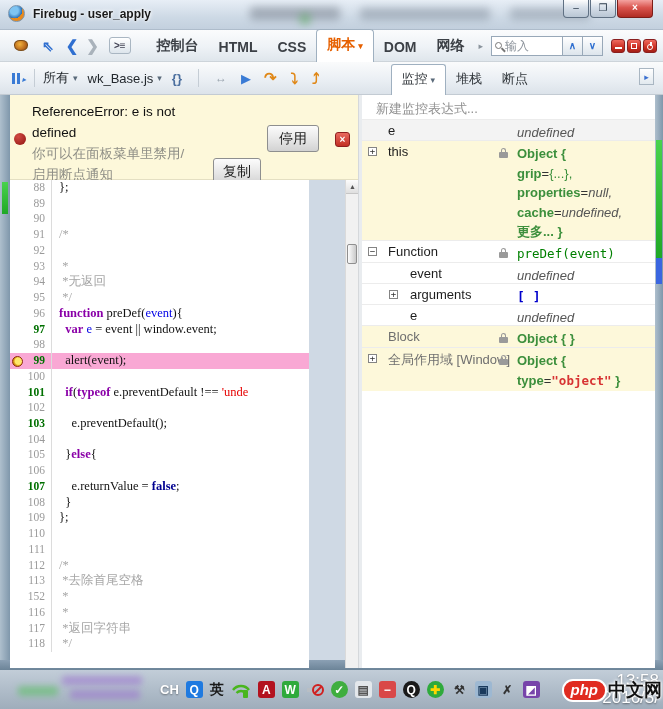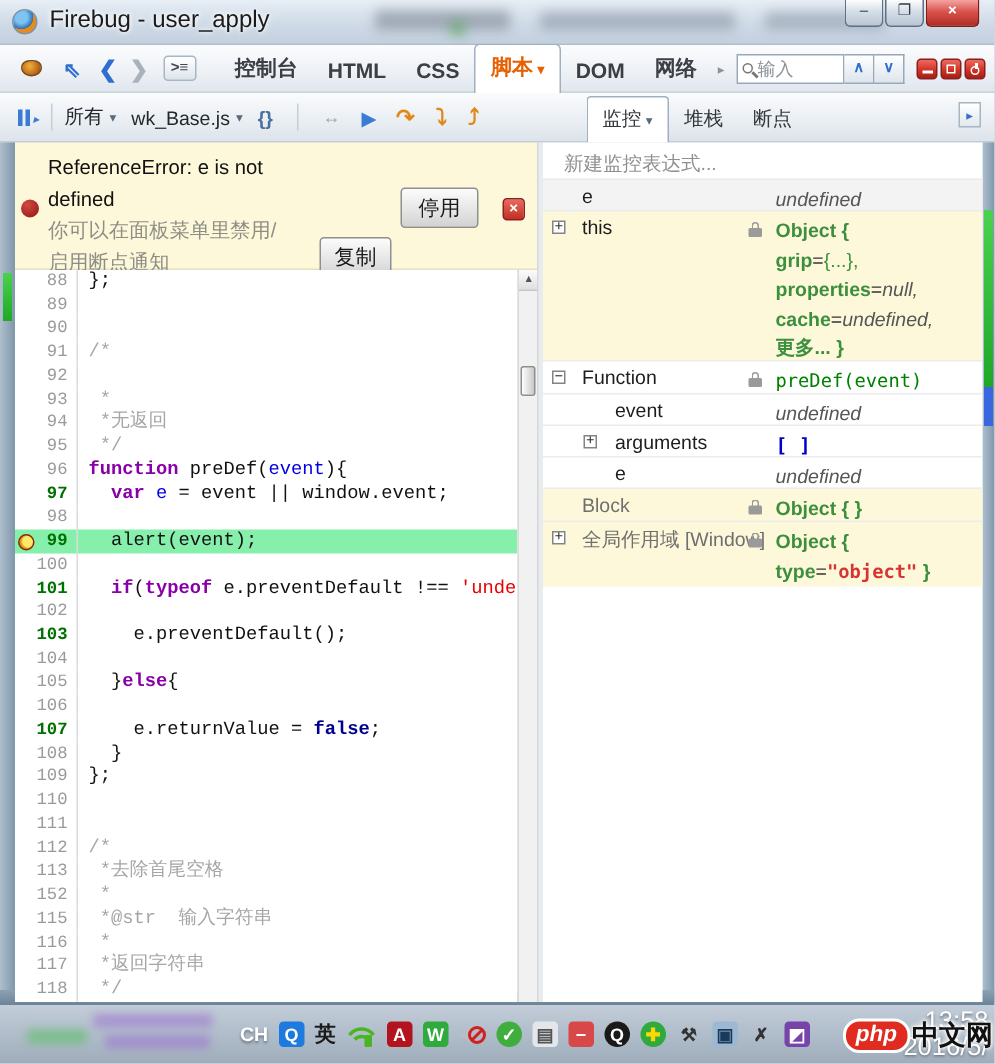--- a/index.html
+++ b/index.html
@@ -7,21 +7,21 @@
   body { font-family:"Liberation Sans", sans-serif; position:relative; background:#cfd9e4; }
 
   
   .titlebar { position:absolute; left:0; top:0; width:663px; height:30px;
     background:linear-gradient(#e7eef6,#cdd9e5 60%,#c3d0de); border-bottom:1px solid #aebccb; overflow:hidden; }
   .blob { position:absolute; filter:blur(4px); opacity:.55; border-radius:3px; }
   .title-left { position:absolute; left:8px; top:5px; display:flex; align-items:center; gap:8px; }
   .ff-icon { width:17px; height:17px; border-radius:50%;
     background:radial-gradient(circle at 35% 30%, #7ec4f2 0 28%, #2a6fb5 55%, #e98a1c 56% 100%);
     border:1px solid #7a94ad; }
-  .win-title { font-size:16px; color:#1a1a1a; text-shadow:0 0 3px #fff, 0 0 5px #fff; }
+  .win-title { font-size:12px; color:#1a1a1a; text-shadow:0 0 3px #fff, 0 0 5px #fff;font-weight:bold; }
   .os-btns { position:absolute; right:10px; top:0; display:flex; }
   .os-btn { width:26px; height:18px; border:1px solid #5f7083; border-top:none;
     background:linear-gradient(#fdfdfd,#d5dee8 45%,#b9c6d4); border-radius:0 0 4px 4px;
     color:#2c3c4c; font-size:10px; text-align:center; line-height:16px; margin-left:1px; }
   .os-btn.close { width:36px; background:linear-gradient(#f4a3a0,#d9544d 45%,#b02c24); color:#fff; font-weight:bold; border-color:#7c1d18; }
 
   
   .toolbar1 { position:absolute; left:0; top:30px; width:663px; height:32px;
     background:linear-gradient(#fbfcfd,#eef2f6 55%,#dfe6ec); border-bottom:1px solid #cdd4da;
     display:flex; align-items:center; }
@@ -90,24 +90,24 @@
     background:radial-gradient(circle at 35% 30%, #d24a42, #8f1410); }
   .notif-text { position:absolute; left:22px; top:6px; width:190px; font-size:13.5px; line-height:21px; color:#111; }
   .notif-hint { color:#8e8e86; }
   .notif-btn { position:absolute; top:30px; height:27px; border:1px solid #8e8f8f; border-radius:3px;
     background:linear-gradient(#fcfcfc,#e4e4e4 60%,#d2d2d2); font-size:14px; color:#1a1a1a; text-align:center; line-height:25px;
     font-family:"Liberation Sans",sans-serif; }
   .notif-close { position:absolute; right:8px; top:37px; width:15px; height:15px; border:1px solid #8f1f1f; border-radius:3px;
     background:linear-gradient(#ea6a5f,#c22f23); color:#fff; font-size:10px; font-weight:bold; text-align:center; line-height:13px; }
 
   
-  .code-panel { position:absolute; left:10px; top:180px; width:335px; height:488px; background:#fff; overflow:hidden;
-    font-family:Liberation Mono, monospace; }
+  .code-panel { position:absolute; left:10px; top:180px; width:299px; height:488px; background:#fff; overflow:hidden;
+    font-family:Liberation Serif, serif; }
   .code-line { position:relative; height:15.74px; white-space:pre; display:flex; }
-  .code-line.hl { background:#86efac; }
+  .code-line.hl { background:#f9a8d4; }
   .gutter { width:42px; flex:none; text-align:right; padding-right:6px; font-size:11.5px; line-height:15.74px;
     color:#9a9a9a; border-right:1px solid #dcdcdc; position:relative; }
   .gutter.exec { color:#007000; font-weight:bold; }
   .bp-marker { position:absolute; left:2px; top:2.5px; width:11px; height:11px; border-radius:50%;
     background:radial-gradient(circle at 62% 45%, #ffe76a 0 45%, #e0a81f 60%, #b3320e 100%); border:1px solid #8a2a08; }
   .code-text { font-size:12.5px; line-height:15.74px; padding-left:7px; color:#111; }
   .tk-kw { color:#8a00a8; font-weight:bold; }
   .tk-cmt { color:#a6a6a6; }
   .tk-str { color:#e60000; }
   .tk-const { color:#000090; font-weight:bold; }
@@ -285,21 +285,20 @@
     <div class="code-line"><div class="gutter">105</div><div class="code-text"><span>  }</span><span class="tk-kw">else</span><span>{</span></div></div>
     <div class="code-line"><div class="gutter">106</div><div class="code-text"></div></div>
     <div class="code-line"><div class="gutter exec">107</div><div class="code-text"><span>    e.returnValue = </span><span class="tk-const">false</span><span>;</span></div></div>
     <div class="code-line"><div class="gutter">108</div><div class="code-text"><span>  }</span></div></div>
     <div class="code-line"><div class="gutter">109</div><div class="code-text"><span>};</span></div></div>
     <div class="code-line"><div class="gutter">110</div><div class="code-text"></div></div>
     <div class="code-line"><div class="gutter">111</div><div class="code-text"></div></div>
     <div class="code-line"><div class="gutter">112</div><div class="code-text"><span class="tk-cmt">/*</span></div></div>
     <div class="code-line"><div class="gutter">113</div><div class="code-text"><span class="tk-cmt"> *去除首尾空格</span></div></div>
     <div class="code-line"><div class="gutter">152</div><div class="code-text"><span class="tk-cmt"> *</span></div></div>
-    <div class="code-line"><div class="gutter">115</div><div class="code-text"><span class="tk-cmt"> *@str  输入字符串</span></div></div>
     <div class="code-line"><div class="gutter">116</div><div class="code-text"><span class="tk-cmt"> *</span></div></div>
     <div class="code-line"><div class="gutter">117</div><div class="code-text"><span class="tk-cmt"> *返回字符串</span></div></div>
     <div class="code-line"><div class="gutter">118</div><div class="code-text"><span class="tk-cmt"> */</span></div></div>
   </div>
 <div class="code-scroll">
   <div class="scroll-up">▲</div>
   <div class="scroll-thumb"></div>
 </div>
 <div class="splitter"></div>
 

